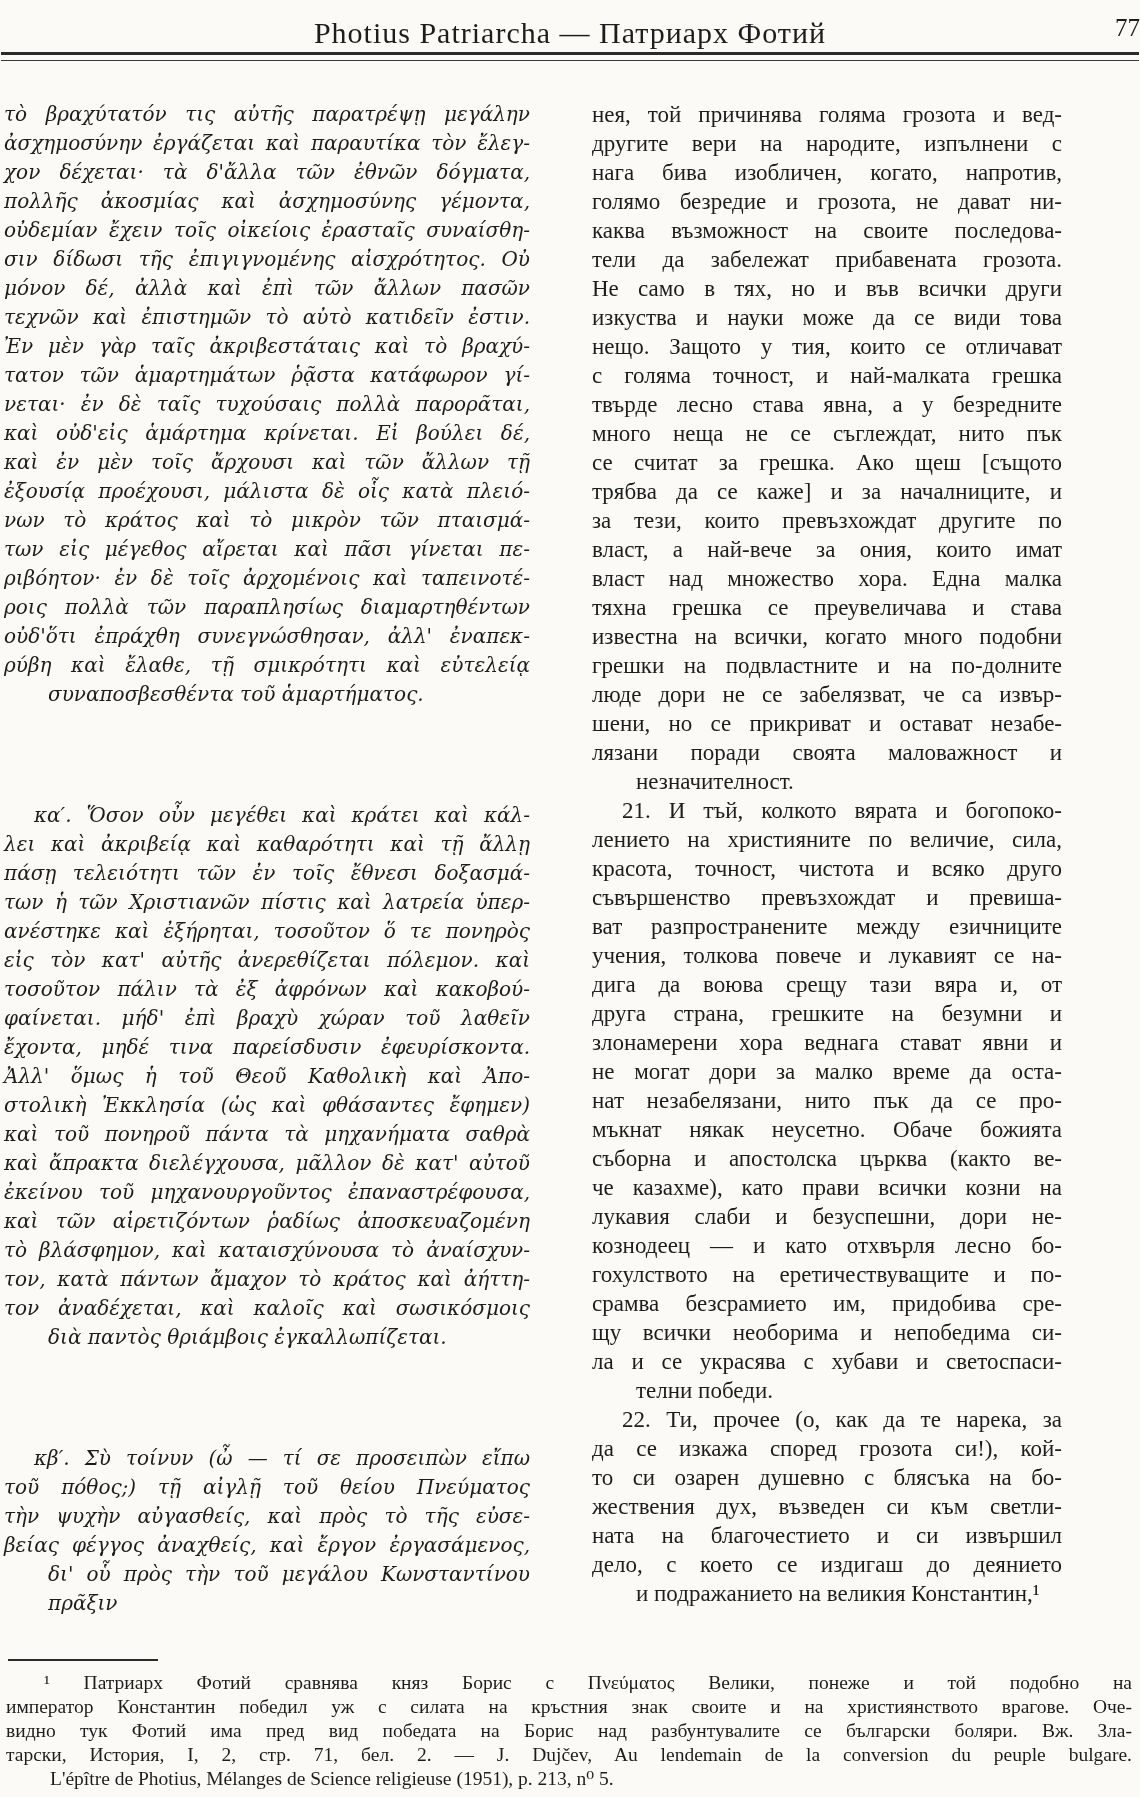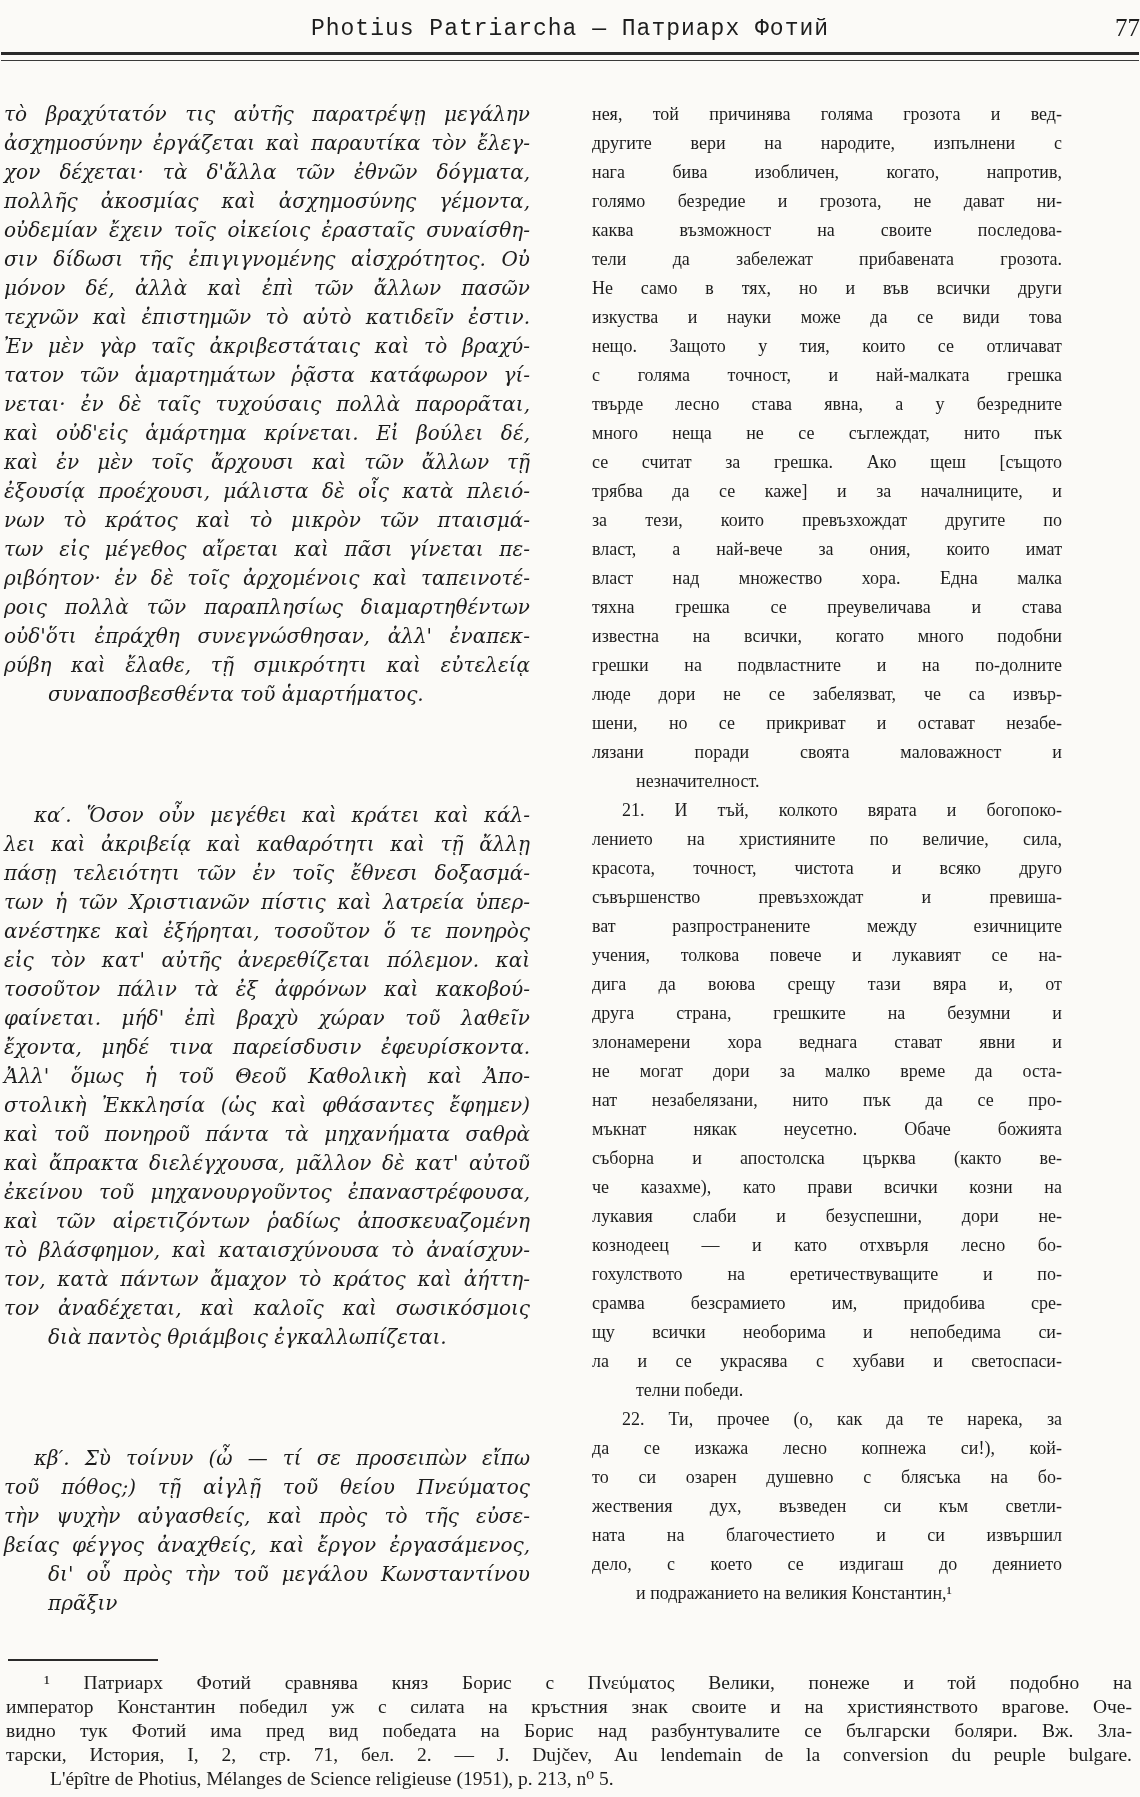--- a/index.html
+++ b/index.html
@@ -12,22 +12,22 @@
     width:1140px;height:1797px;
     margin:0 auto;
     background:var(--paper);
     color:var(--ink);
     overflow:hidden;
   }
   
   .header-title{
     position:absolute;top:16px;left:0;width:100%;
     text-align:center;
-    font-family:Liberation Mono, monospace;
-    font-size:23px;letter-spacing:1px;
+    font-family:Liberation Serif, serif;
+    font-size:30px;letter-spacing:1px;
   }
   .page-number{
     position:absolute;top:14px;right:0;
     font-family:"Liberation Serif","DejaVu Serif",serif;
     font-size:25px;
   }
   .header-rule{
     position:absolute;top:52px;left:1px;width:1138px;height:5px;
     border-top:3px solid #2a2a2a;
     border-bottom:1px solid #3a3a3a;
@@ -48,21 +48,21 @@
   .line.last{text-align-last:left;margin-left:44px;}
   .col-left .line{
     font-family:"DejaVu Serif",serif;
     font-style:italic;
     font-size:20px;
     line-height:29px;
     height:29px;
   }
   .col-right .line{
     font-family:"Liberation Serif","DejaVu Serif",serif;
-    font-size:18px;
+    font-size:23px;
     line-height:29px;
     height:29px;
   }
   .col-left .para + .para{margin-top:92px;}
   .para.indent .line:first-child{text-indent:30px;}
   
   .footnote-separator{
     position:absolute;top:1659px;left:8px;width:150px;height:2px;
     background:#2a2a2a;
   }
@@ -184,21 +184,21 @@
           <div class="line">лукавия слаби и безуспешни, дори не-</div>
           <div class="line">кознодеец — и като отхвърля лесно бо-</div>
           <div class="line">гохулството на еретичествуващите и по-</div>
           <div class="line">срамва безсрамието им, придобива сре-</div>
           <div class="line">щу всички необорима и непобедима си-</div>
           <div class="line">ла и се украсява с хубави и светоспаси-</div>
           <div class="line last">телни победи.</div>
         </div>
         <div class="para indent">
           <div class="line">22. Ти, прочее (о, как да те нарека, за</div>
-          <div class="line">да се изкажа лесно копнежа си!), кой-</div>
+          <div class="line">да се изкажа според грозота си!), кой-</div>
           <div class="line">то си озарен душевно с блясъка на бо-</div>
           <div class="line">жествения дух, възведен си към светли-</div>
           <div class="line">ната на благочестието и си извършил</div>
           <div class="line">дело, с което се издигаш до деянието</div>
           <div class="line last">и подражанието на великия Константин,¹</div>
         </div>
       </div>
   </div>
 
   <div class="footnote-separator"></div>

